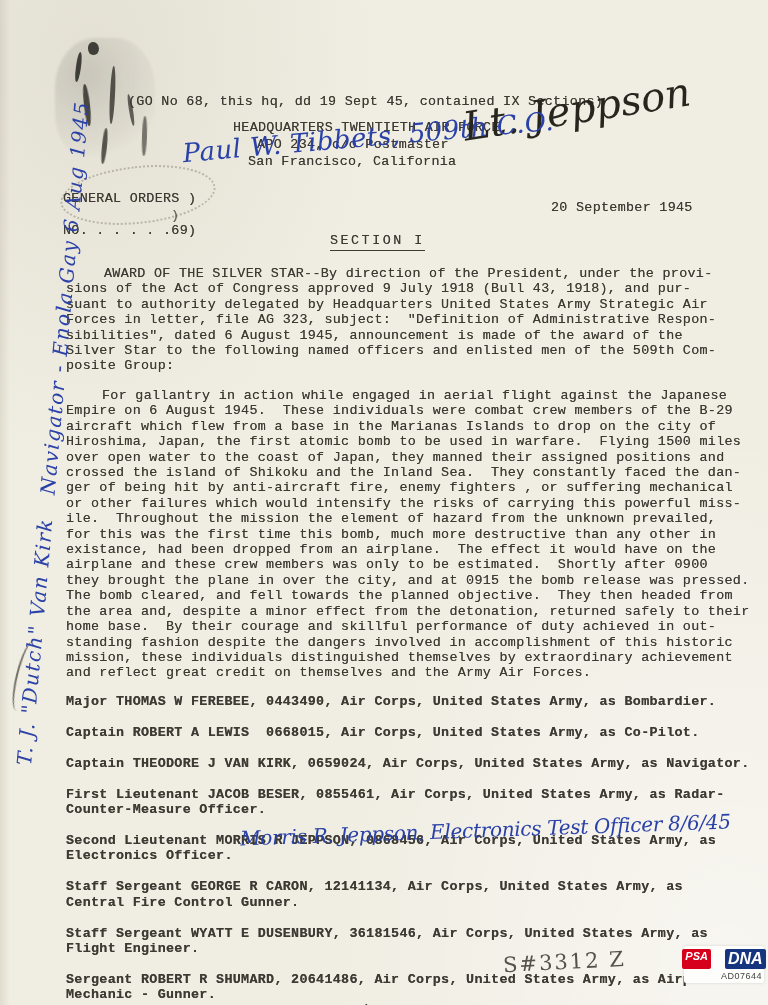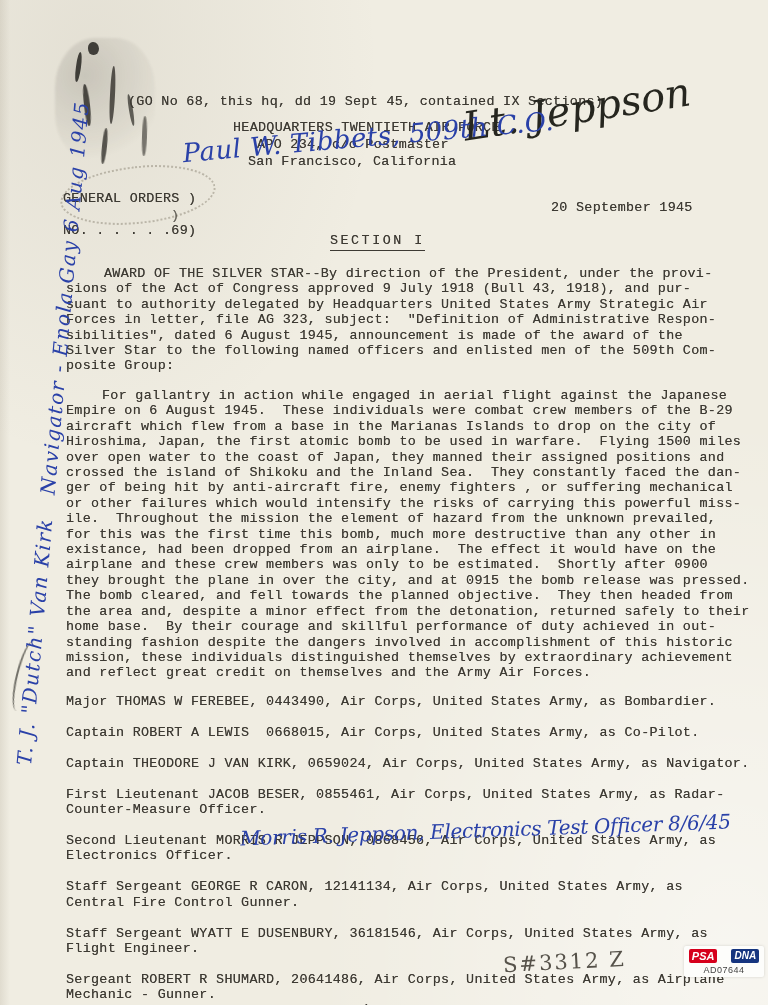--- a/index.html
+++ b/index.html
@@ -14,21 +14,21 @@
   }
   .typed{
     position:absolute;color:#3d3a33;font-size:13.4px;letter-spacing:0.3px;
     line-height:15.4px;white-space:pre;
     text-shadow:0 0 0.6px rgba(61,58,51,0.75);
     margin-top:36px;
   }
   .para1{text-indent:38px;}
   .para2{text-indent:36px;}
   .section-title{border-bottom:1.4px solid #3d3a33;letter-spacing:2.5px;padding-bottom:2px;}
-  .crew-entry{white-space:pre;margin-bottom:15.5px;}
+  .crew-entry{white-space:pre;margin-bottom:15.5px;font-weight:bold;}
   .hand{
     position:absolute;font-family:"DejaVu Serif","Liberation Serif",serif;
     font-style:italic;white-space:pre;
   }
   .blue{color:#2a41a8;}
   .black-ink{color:#26261f;}
   .pencil{color:#56524a;}
   .tibbets{left:182px;top:122px;font-size:26px;transform:rotate(-5deg);letter-spacing:0.5px;}
   .jeppson-top{left:462px;top:86px;font-size:40px;transform:rotate(-9deg);}
   .jeppson-inline{left:240px;top:818px;font-size:20px;transform:rotate(-2deg);letter-spacing:-0.3px;}
@@ -43,22 +43,22 @@
     border:2px dotted rgba(100,92,75,0.35);border-radius:50%;transform:rotate(-6deg);}
   .pencil-curve{position:absolute;left:16px;top:640px;width:16px;height:72px;
     border-left:2.5px solid rgba(60,58,52,0.7);border-radius:50% 0 0 50%;transform:rotate(14deg);filter:blur(0.4px);}
   .cert{position:absolute;left:684px;top:946px;width:76px;background:#fdfdfb;
     border-radius:2px;padding:3px 2px 2px 2px;text-align:center;
     box-shadow:0 0 3px rgba(0,0,0,0.15);font-family:"Liberation Sans",sans-serif;}
   .cert-row{display:flex;justify-content:center;gap:14px;}
   .cert-psa{background:#d6001c;color:#fff;font-weight:bold;font-style:italic;
     font-size:11px;padding:1px 3px;border-radius:2px;}
   .cert-dna{background:#16357f;color:#fff;font-weight:bold;font-style:italic;
-    font-size:10px;padding:1px 3px;border-radius:2px;}
-  .cert-num{font-size:9px;color:#444;margin-top:2px;letter-spacing:0.5px;}
+    font-size:16px;padding:1px 3px;border-radius:2px;}
+  .cert-num{font-size:9px;color:#444;margin-top:2px;letter-spacing:0.5px;text-align:right;}
   .orders-mid{opacity:0.75;}
 </style>
 </head>
 <body>
 
 <div class="paper">
 
   <div class="speckle"></div>
   <div class="smudge" style="left:76px;top:52px;width:5px;height:30px;transform:rotate(8deg);opacity:.8;"></div>
   <div class="smudge" style="left:84px;top:84px;width:6px;height:42px;transform:rotate(-6deg);opacity:.75;filter:blur(0.5px);"></div>

